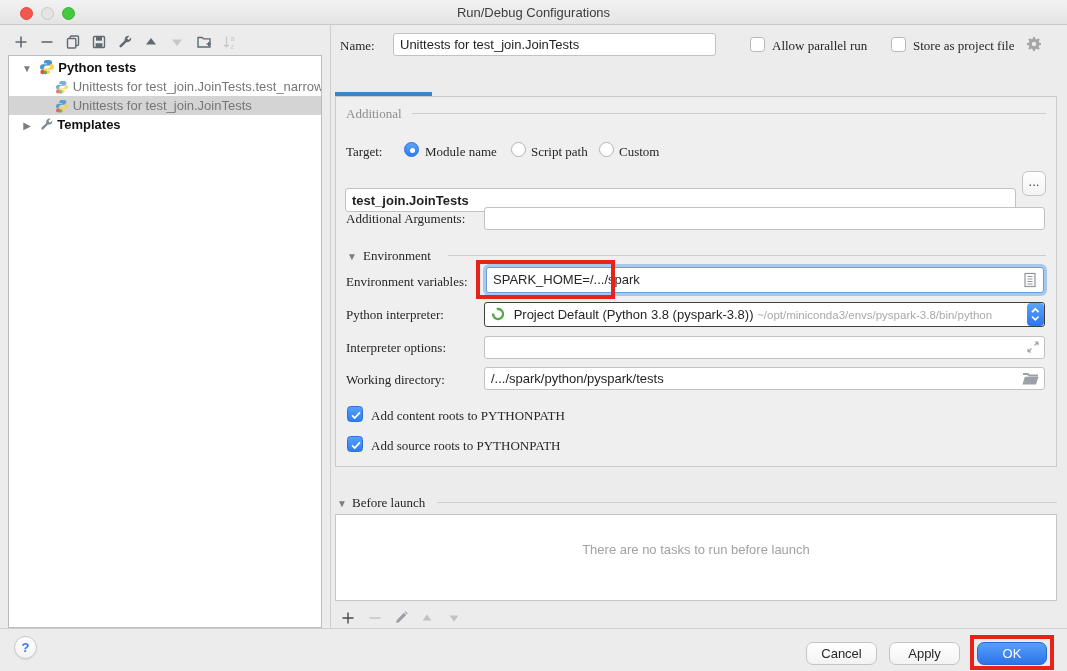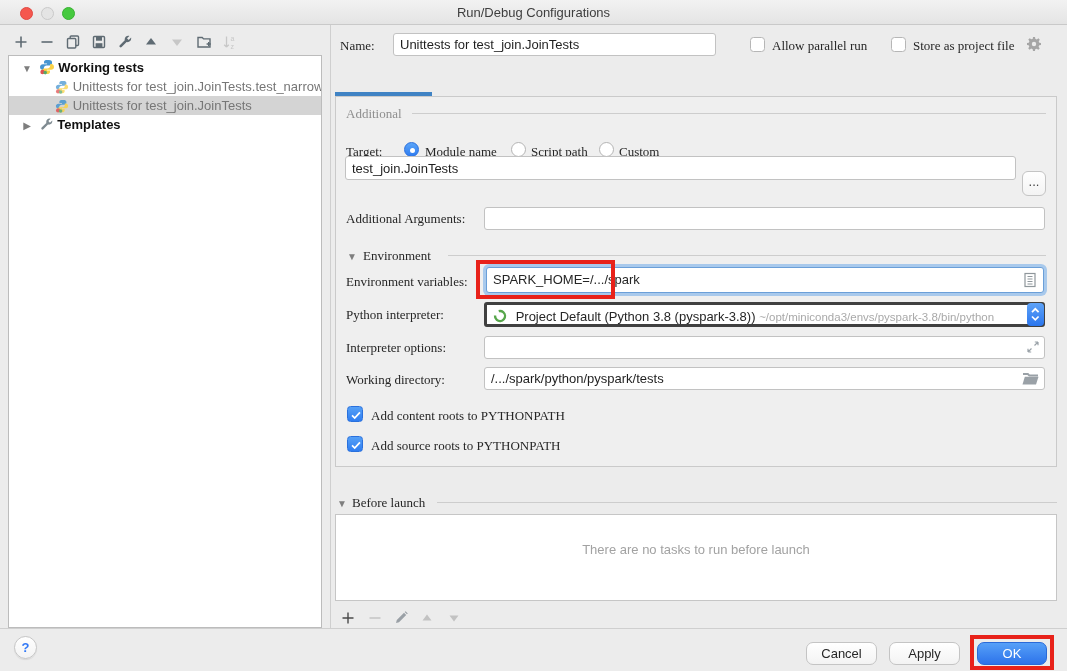--- a/index.html
+++ b/index.html
@@ -56,21 +56,21 @@
   .bl-empty { position:absolute; left:335px; width:722px; top:542px; text-align:center; color:#a2a2a2; }
 
   
   .stepper { position:absolute; left:1027px; top:303px; width:17px; height:23px; border-radius:4px;
              background:linear-gradient(#5ea3f8,#2b76ee); }
   .stepper svg { position:absolute; left:3px; top:3px; }
   .browse-btn { position:absolute; left:1022px; top:171px; width:24px; height:25px; border-radius:6px;
                 background:linear-gradient(#fff,#f3f3f3); border:1px solid #c4c4c4; text-align:center;
                 line-height:20px; color:#444; }
   .combo { position:absolute; left:484px; top:302px; width:561px; height:25px; background:#fff;
-           border:3px solid #404040; border-radius:3px; overflow:hidden; white-space:nowrap;
+           border:1px solid #404040; border-radius:3px; overflow:hidden; white-space:nowrap;
            line-height:23px; padding-left:6px; }
   .combo .path { color:#a9a9a9; font-size:11.5px; }
   .env-field { position:absolute; left:486px; top:267px; width:558px; height:26px;
                border:1px solid #6b9fd8; border-radius:3px; background:#fff;
                box-shadow:0 0 0 3px #a8c9ec; line-height:24px; padding:0 6px; }
 
   
   .footer-sep { position:absolute; left:0; top:628px; width:1067px; height:1px; background:#cfcfcf; }
   .btn { position:absolute; top:642px; height:23px; border-radius:7px; border:1px solid #c4c4c4;
          background:linear-gradient(#fff,#f3f3f3); color:#262626; text-align:center; line-height:21px; }
@@ -132,21 +132,21 @@
 
   <div class="tree-box">
     <div class="tree-row" style="top:2px">
       <span style="margin-left:10px" class="tri">▼</span>
       <svg width="16" height="16" viewBox="0 0 16 16">
           <path fill="#4796d1" d="M7.9 1c-1.6 0-2.9.6-2.9 2v1.6h3v.7H3.9C2.2 5.3 1 6.4 1 8.1s1.1 2.8 2.6 2.8h1.2V9.2c0-1.5 1.3-2.7 2.9-2.7h3c1.3 0 2.3-1 2.3-2.3V3c0-1.3-1.4-2-3-2z"></path>
           <path fill="#fad247" d="M8.1 15c1.6 0 2.9-.6 2.9-2v-1.6H8v-.7h4.1c1.7 0 2.9-1.1 2.9-2.8s-1.1-2.8-2.6-2.8h-1.2v1.7c0 1.5-1.3 2.7-2.9 2.7h-3c-1.3 0-2.3 1-2.3 2.3V13c0 1.3 1.4 2 3 2z"></path>
           <circle cx="3.5" cy="13" r="2.2" fill="#e05050"></circle>
           <circle cx="6.2" cy="13.6" r="1.8" fill="#59a869"></circle>
         </svg>
-      <span class="tree-label-bold">Working tests</span>
+      <span class="tree-label-bold">Python tests</span>
     </div>
     <div class="tree-row" style="top:21px">
       <svg width="14" height="14" style="margin-left:46px;opacity:.75" viewBox="0 0 16 16">
           <path fill="#4796d1" d="M7.9 1c-1.6 0-2.9.6-2.9 2v1.6h3v.7H3.9C2.2 5.3 1 6.4 1 8.1s1.1 2.8 2.6 2.8h1.2V9.2c0-1.5 1.3-2.7 2.9-2.7h3c1.3 0 2.3-1 2.3-2.3V3c0-1.3-1.4-2-3-2z"></path>
           <path fill="#fad247" d="M8.1 15c1.6 0 2.9-.6 2.9-2v-1.6H8v-.7h4.1c1.7 0 2.9-1.1 2.9-2.8s-1.1-2.8-2.6-2.8h-1.2v1.7c0 1.5-1.3 2.7-2.9 2.7h-3c-1.3 0-2.3 1-2.3 2.3V13c0 1.3 1.4 2 3 2z"></path>
           <circle cx="3.5" cy="13" r="2.4" fill="#e05050"></circle>
           <circle cx="6.4" cy="13.6" r="2" fill="#59a869"></circle>
         </svg>
       <span class="tree-label-child">Unittests for test_join.JoinTests.test_narrow</span>
     </div>
@@ -191,21 +191,21 @@
   <div class="divline" style="left:412px;top:113px;width:634px"></div>
 
   <span class="lbl" style="left:346px;top:144px">Target:</span>
   <span class="radio sel" style="left:404px;top:142px"></span>
   <span class="lbl" style="left:425px;top:144px">Module name</span>
   <span class="radio" style="left:511px;top:142px"></span>
   <span class="lbl" style="left:531px;top:144px">Script path</span>
   <span class="radio" style="left:599px;top:142px"></span>
   <span class="lbl" style="left:619px;top:144px">Custom</span>
 
-  <input class="tf" style="left: 345px; top: 156px; width: 671px; height: 24px;" value="test_join.JoinTests">
+  <input class="tf" style="left: 345px; top: 188px; width: 671px; height: 24px; font-weight: bold;" value="test_join.JoinTests">
   <div class="browse-btn">...</div>
 
   <span class="lbl" style="left:346px;top:211px">Additional Arguments:</span>
   <input class="tf" style="left: 484px; top: 207px; width: 561px; height: 23px;" value="">
 
   <span class="section-tri abs" style="left:347px;top:251px">▼</span>
   <span class="lbl" style="left:363px;top:248px">Environment</span>
   <div class="divline" style="left:448px;top:255px;width:598px"></div>
 
   <span class="lbl" style="left:346px;top:274px">Environment variables:</span>

